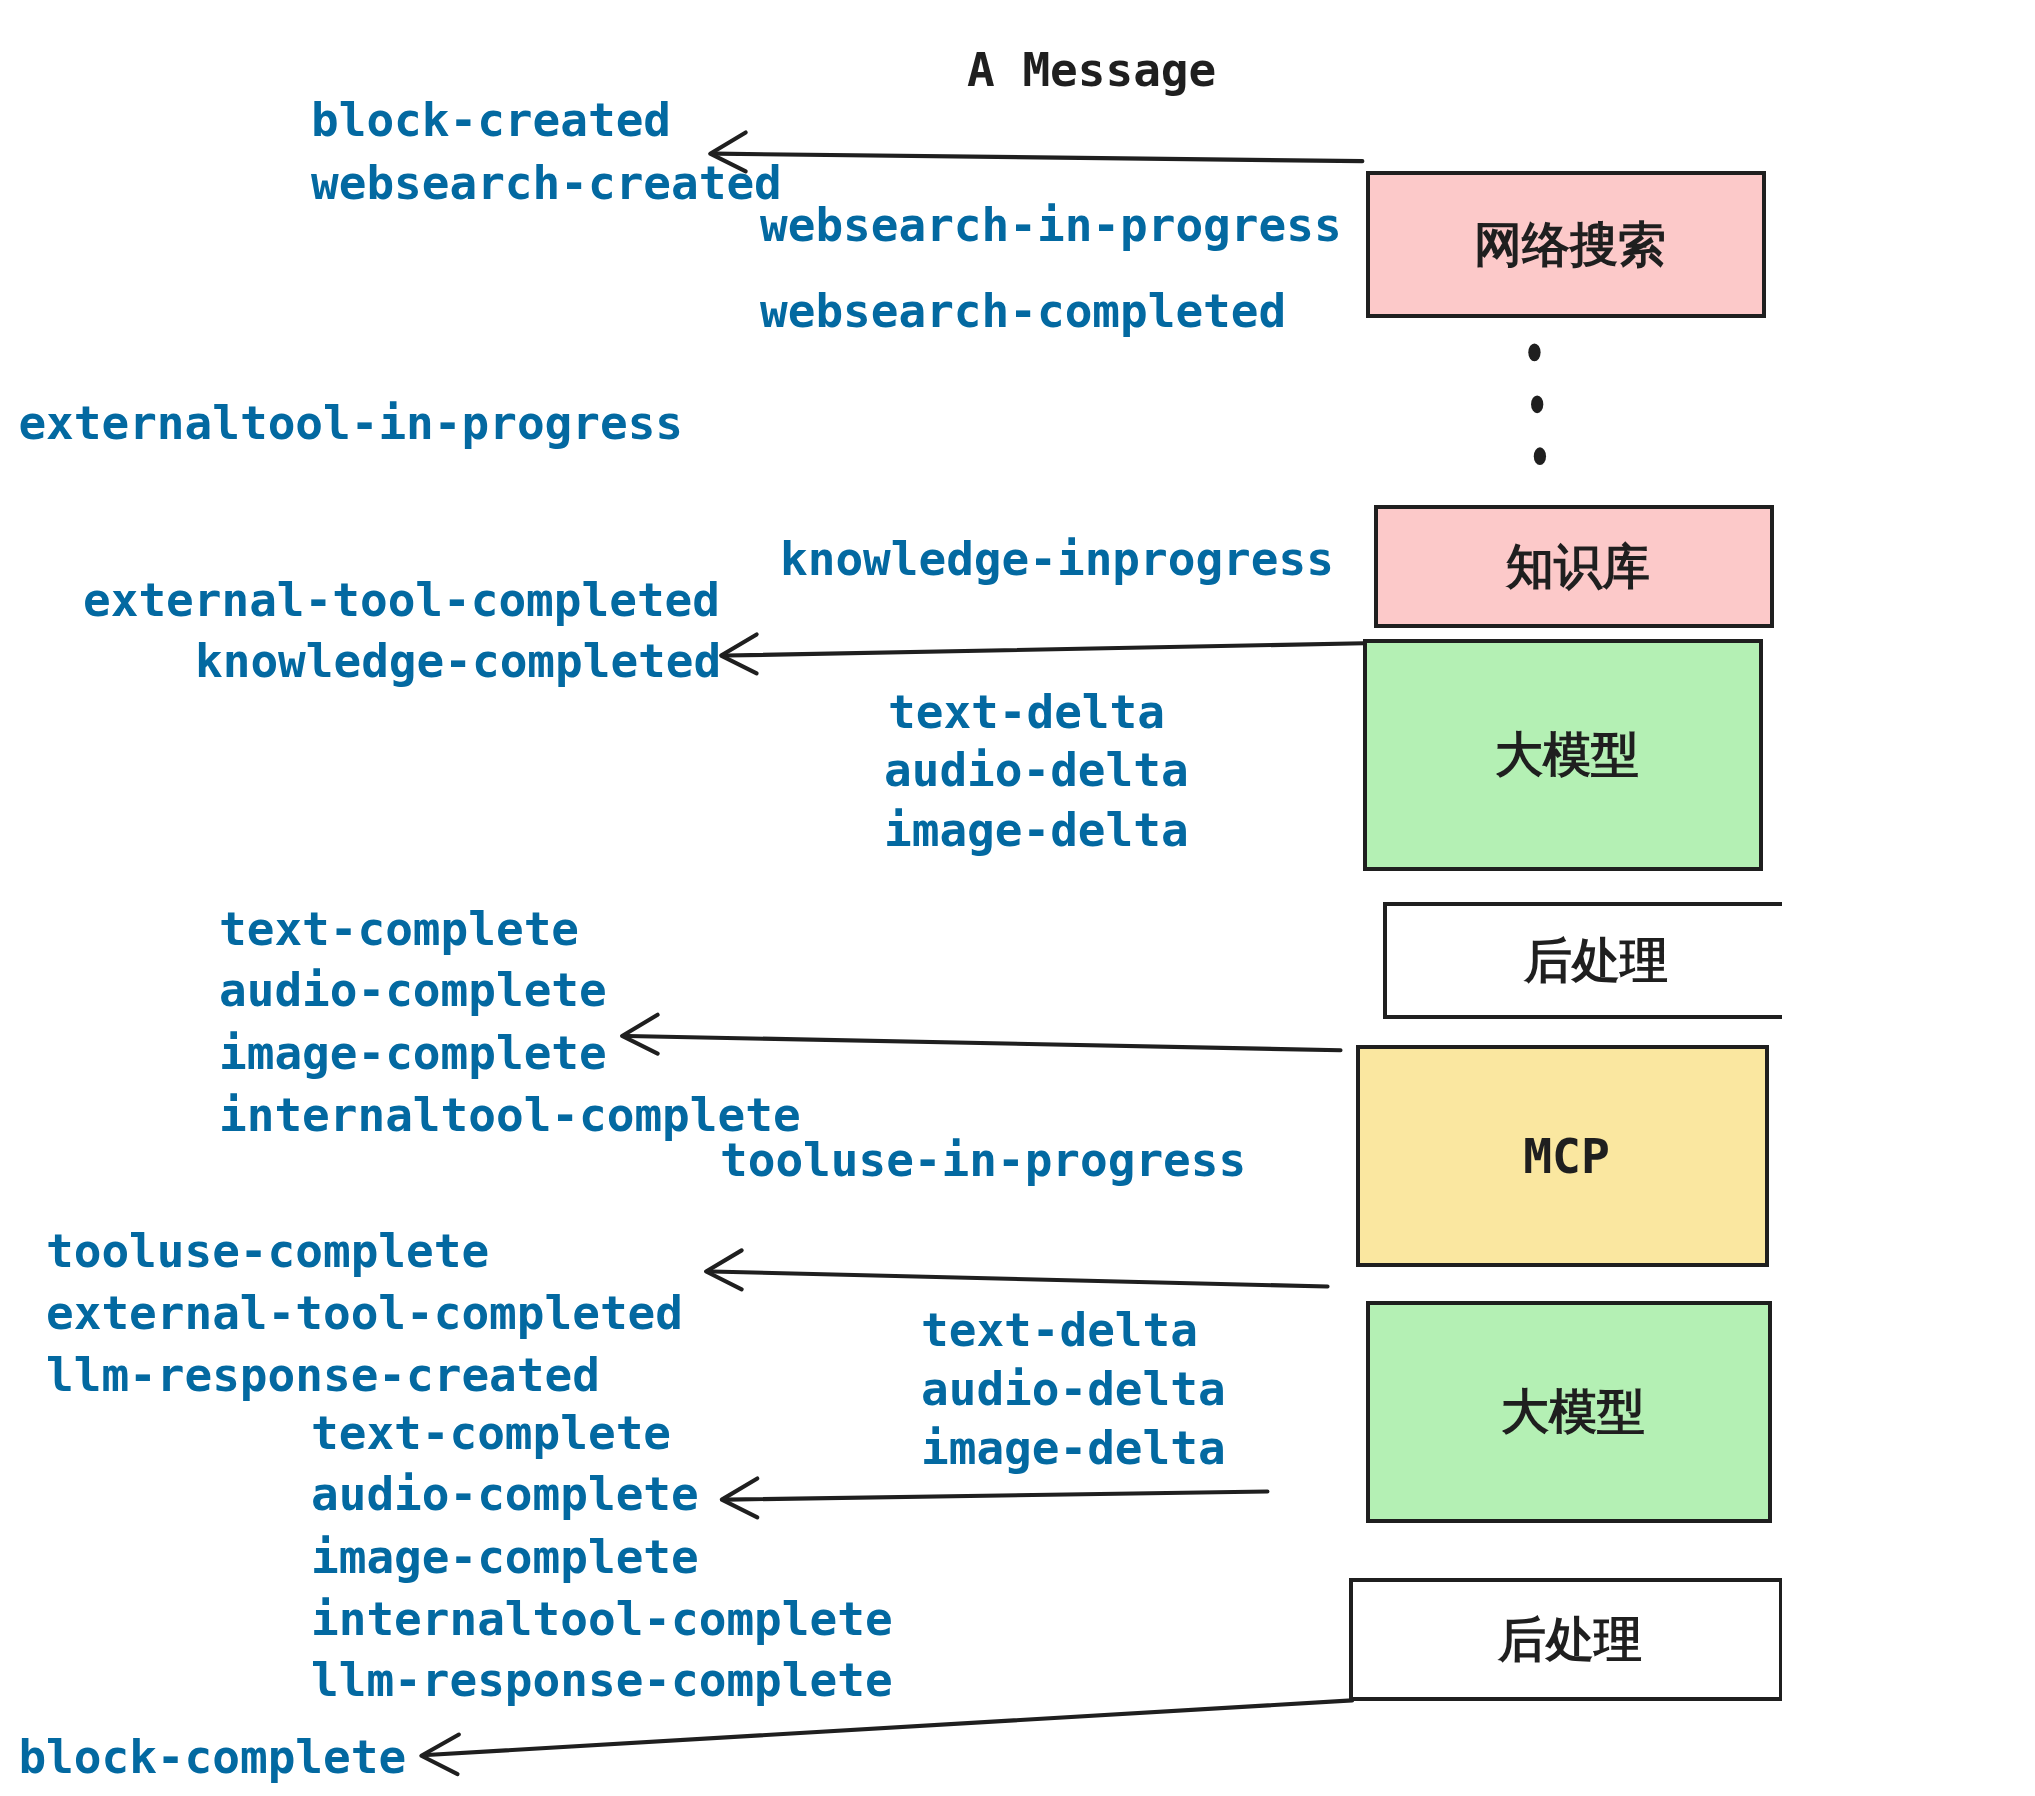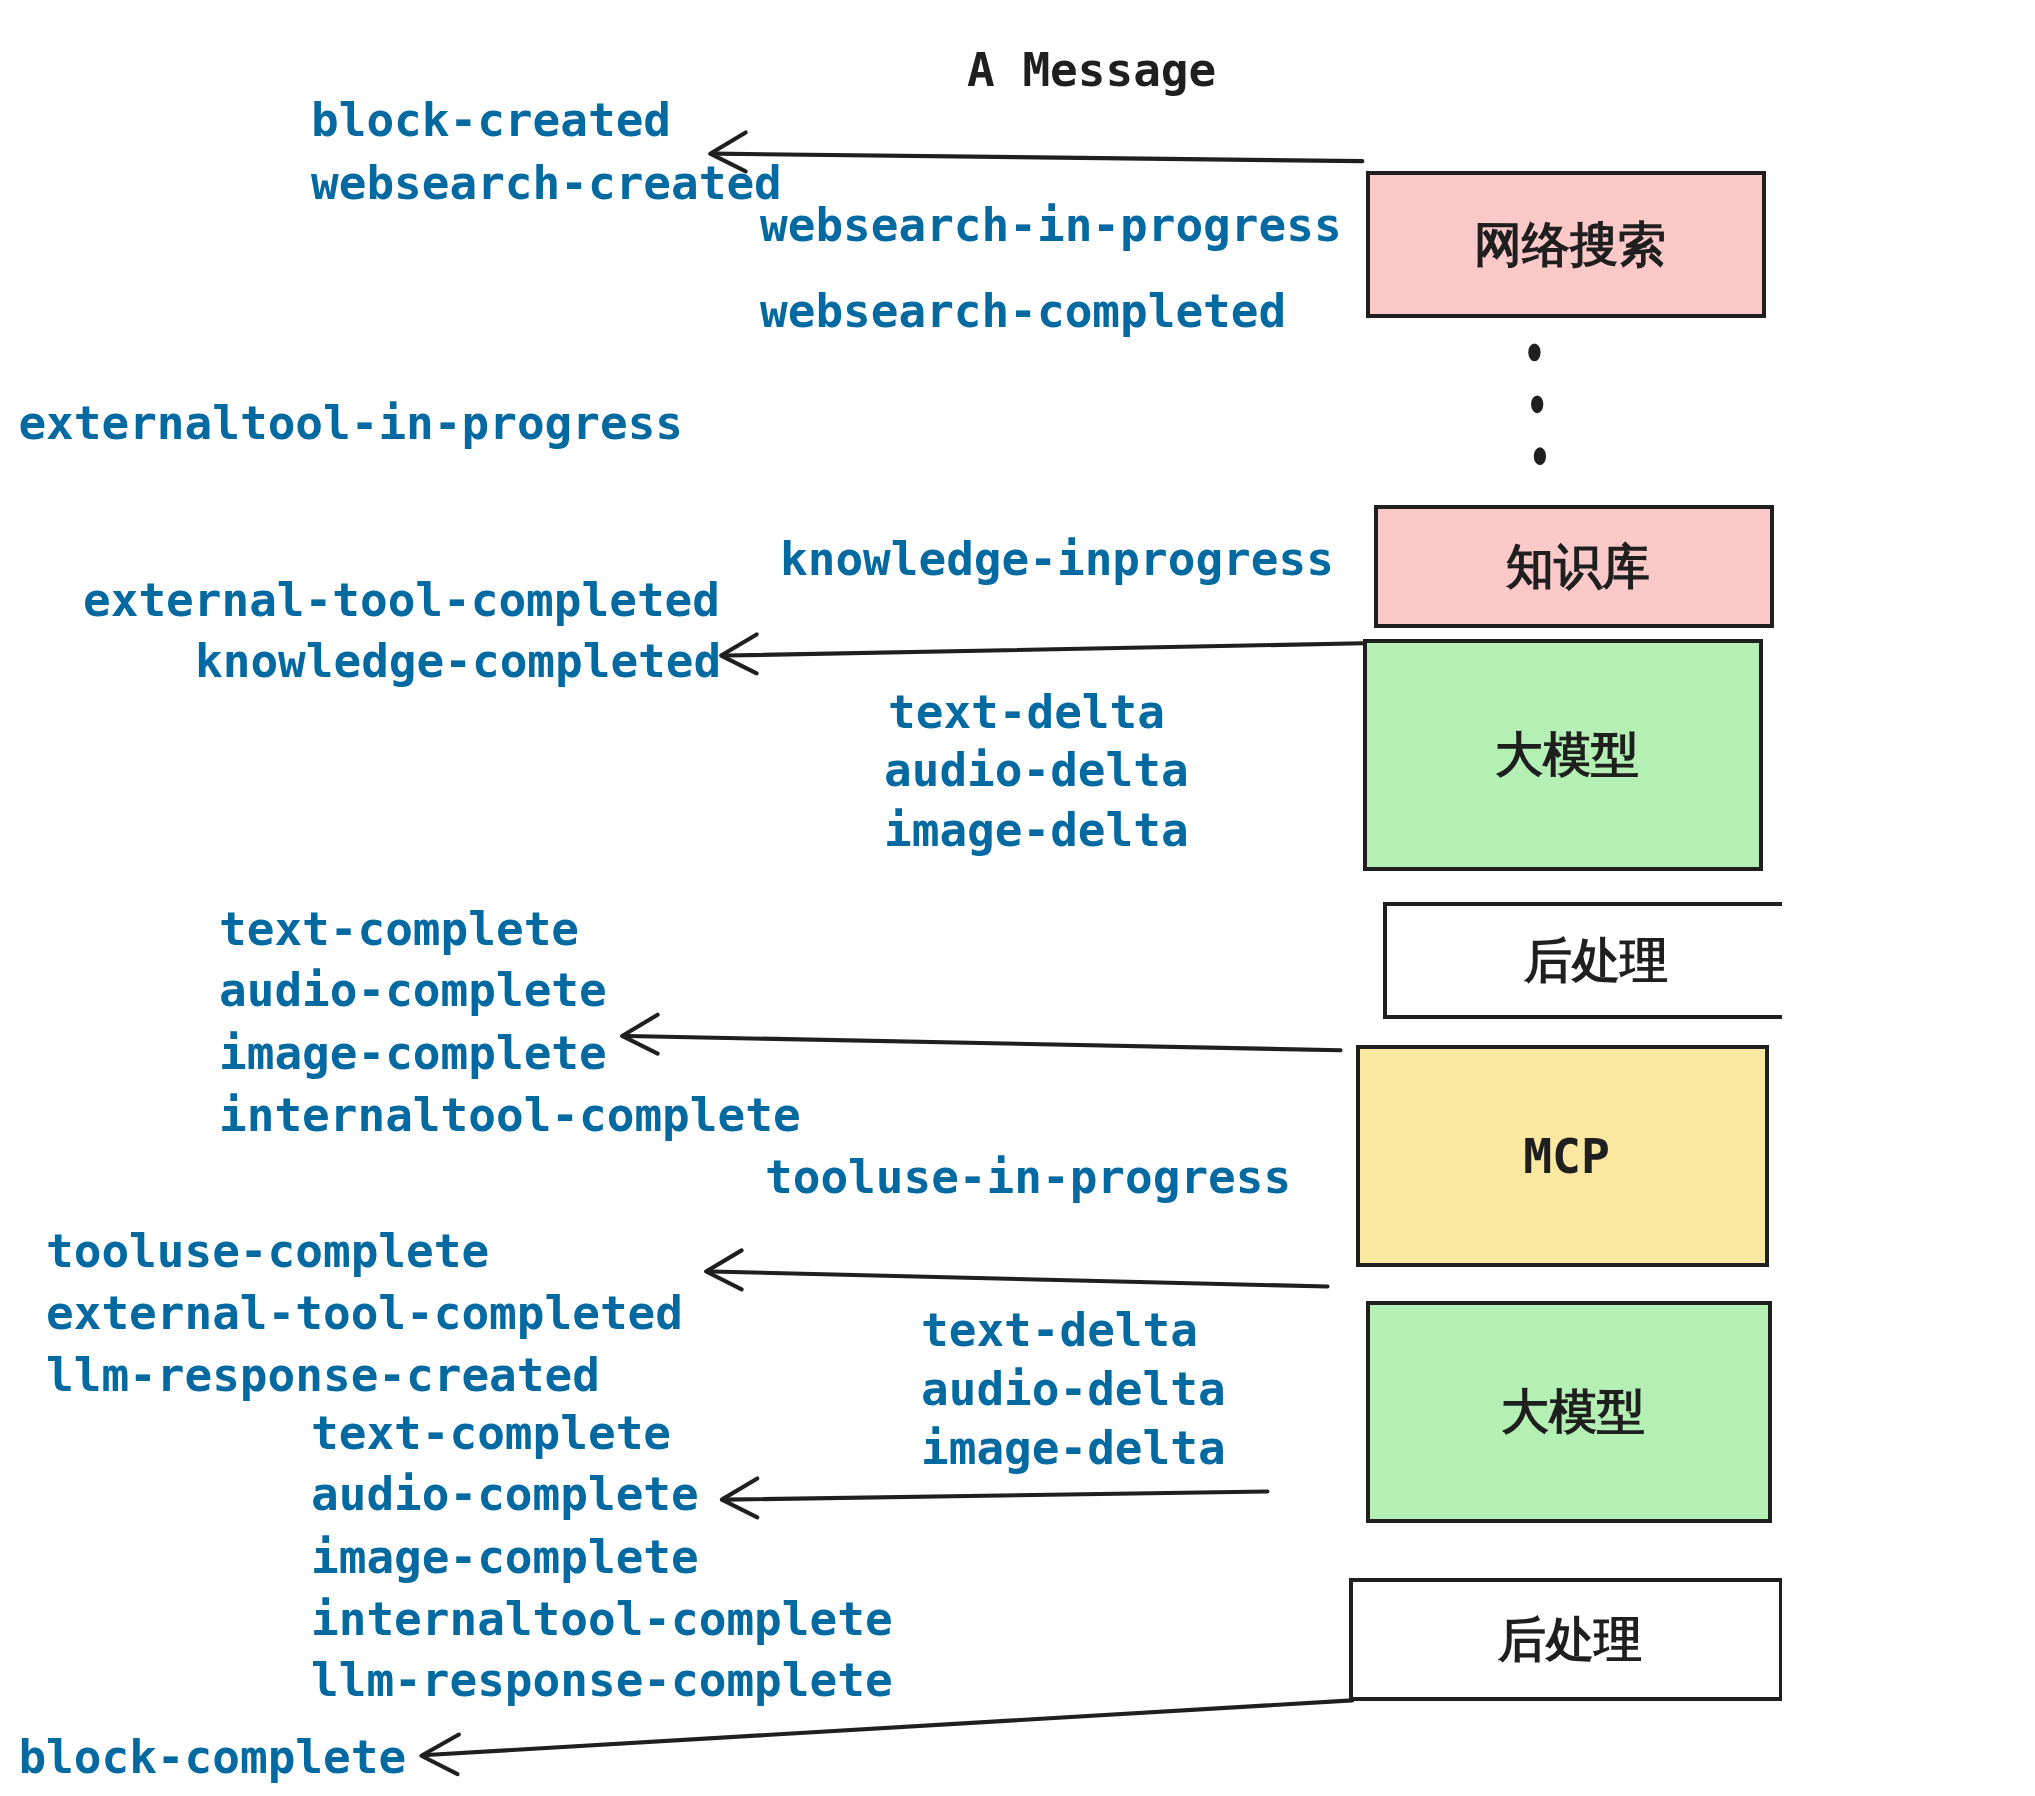--- a/index.html
+++ b/index.html
@@ -145,21 +145,21 @@
     <div class="evt" style="left: 780px; top: 529px;">knowledge-inprogress</div>
     <div class="evt" style="left: 83px; top: 570px;">external-tool-completed</div>
     <div class="evt" style="left: 195px; top: 631px;">knowledge-completed</div>
     <div class="evt" style="left: 888px; top: 682px;">text-delta</div>
     <div class="evt" style="left: 884px; top: 740px;">audio-delta</div>
     <div class="evt" style="left: 884px; top: 800px;">image-delta</div>
     <div class="evt" style="left: 219px; top: 899px;">text-complete</div>
     <div class="evt" style="left: 219px; top: 960px;">audio-complete</div>
     <div class="evt" style="left: 219px; top: 1023px;">image-complete</div>
     <div class="evt" style="left: 219px; top: 1085px;">internaltool-complete</div>
-    <div class="evt" style="left: 765px; top: 1130px; margin-top: 17px;">tooluse-in-progress</div>
+    <div class="evt" style="left: 720px; top: 1130px;">tooluse-in-progress</div>
     <div class="evt" style="left: 46px; top: 1221px;">tooluse-complete</div>
     <div class="evt" style="left: 46px; top: 1283px;">external-tool-completed</div>
     <div class="evt" style="left: 46px; top: 1345px;">llm-response-created</div>
     <div class="evt" style="left: 311px; top: 1403px;">text-complete</div>
     <div class="evt" style="left: 921px; top: 1300px;">text-delta</div>
     <div class="evt" style="left: 921px; top: 1359px;">audio-delta</div>
     <div class="evt" style="left: 921px; top: 1418px;">image-delta</div>
     <div class="evt" style="left: 311px; top: 1464px;">audio-complete</div>
     <div class="evt" style="left: 311px; top: 1527px;">image-complete</div>
     <div class="evt" style="left: 311px; top: 1589px;">internaltool-complete</div>

